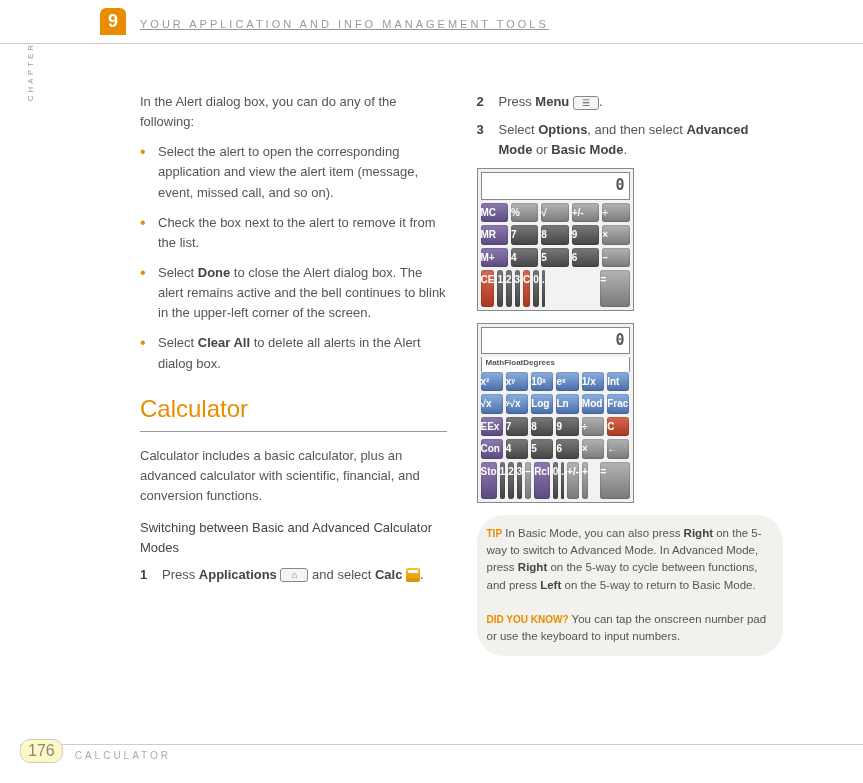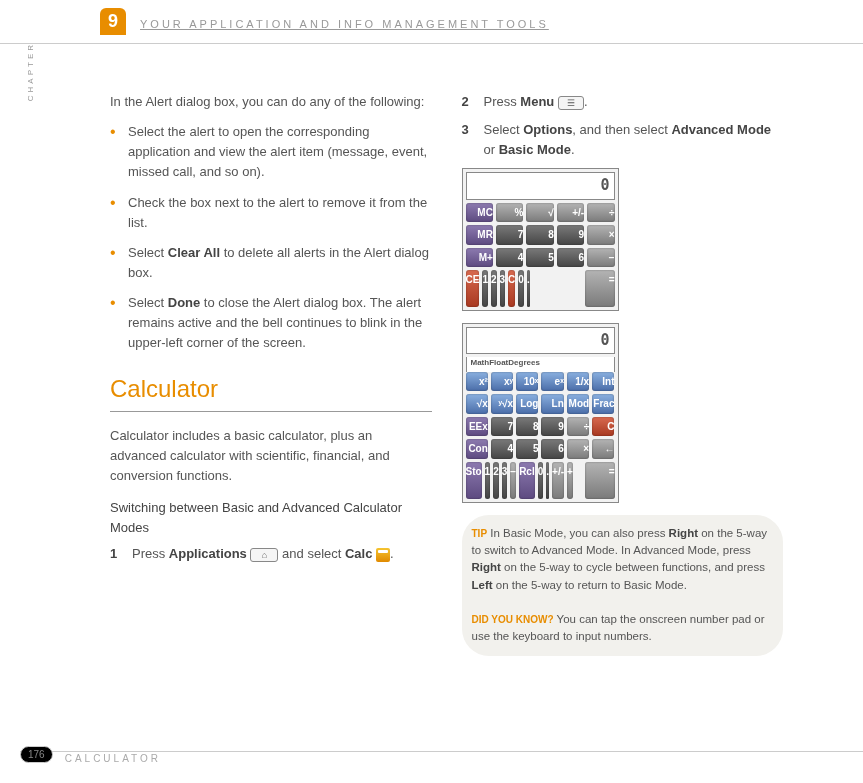--- a/index.html
+++ b/index.html
@@ -47,20 +47,21 @@
     letter-spacing: 3px;
     color: #999;
     writing-mode: vertical-rl;
     transform: rotate(180deg);
   }
   .body {
     display: flex;
     gap: 30px;
     padding: 48px 80px 0 110px;
     box-sizing: border-box;
+    margin-left: 30px;
   }
   .col {
     flex: 1;
     font-size: 13px;
     line-height: 1.55;
     color: #555;
   }
   .col p { margin: 0 0 10px 0; }
   ul.bullets {
     list-style: none;
@@ -178,21 +179,21 @@
     background:#fff;
     border-left:1px solid #888;border-right:1px solid #888;
     margin:0 3px;
   }
   .krow { display: flex; gap: 3px; padding: 0 3px 3px 3px; }
   .key {
     flex: 1;
     font-size: 10px;
     font-weight: bold;
     color: #fff;
-    text-align: right;
+    text-align: left;
     border-radius: 3px;
     padding: 2px 0;
     box-shadow: inset 0 0 2px rgba(0,0,0,.4);
   }
   .kpurple { background: linear-gradient(#8d7bb0,#5d4a80); }
   .kgray   { background: linear-gradient(#b4b4b4,#7a7a7a); }
   .kred    { background: linear-gradient(#d86a50,#a83820); }
   .kblue   { background: linear-gradient(#8ab0e0,#4a6da8); }
   .kdark   { background: linear-gradient(#7a7a7a,#454545); }
   .keq     { background: linear-gradient(#b4b4b4,#7a7a7a); flex: 1; height: 33px; }
@@ -213,24 +214,24 @@
     bottom: 10px;
     left: 20px;
     right: 0;
     display: flex;
     align-items: center;
     gap: 12px;
     border-top: 0.5px solid #ccc;
     padding-top: 4px;
   }
   .page-num {
-    background: #000000;
+    background: #fef9c3;
     border: 1px solid #ccc;
     border-radius: 10px;
-    font-size: 10px;
+    font-size: 16px;
     padding: 2px 7px;
     color: #888;
     position:relative;
     top:-10px;
   }
   .footer-section {
     font-size: 10px;
     letter-spacing: 3px;
     color: #aaa;
     position:relative;
@@ -250,24 +251,24 @@
 
   <div class="body">
 
     <div class="col">
       <p>In the Alert dialog box, you can do any of the following:</p>
 
       <ul class="bullets">
         <li>Select the alert to open the corresponding application and view the alert item (message, event, missed call, and so on).</li>
         <li>Check the box next to the alert to remove it from the list.</li>
         <li>
-          <span>Select </span><span class="b">Clear All</span><span> to delete all alerts in the Alert dialog box.</span>
+          <span>Select </span><span class="b">Done</span><span> to close the Alert dialog box. The alert remains active and the bell continues to blink in the upper-left corner of the screen.</span>
         </li>
         <li>
-          <span>Select </span><span class="b">Done</span><span> to close the Alert dialog box. The alert remains active and the bell continues to blink in the upper-left corner of the screen.</span>
+          <span>Select </span><span class="b">Clear All</span><span> to delete all alerts in the Alert dialog box.</span>
         </li>
       </ul>
 
       <h2 class="section">Calculator</h2>
       <div class="rule"></div>
 
       <p>Calculator includes a basic calculator, plus an advanced calculator with scientific, financial, and conversion functions.</p>
 
       <div class="subhead">Switching between Basic and Advanced Calculator Modes</div>
 

